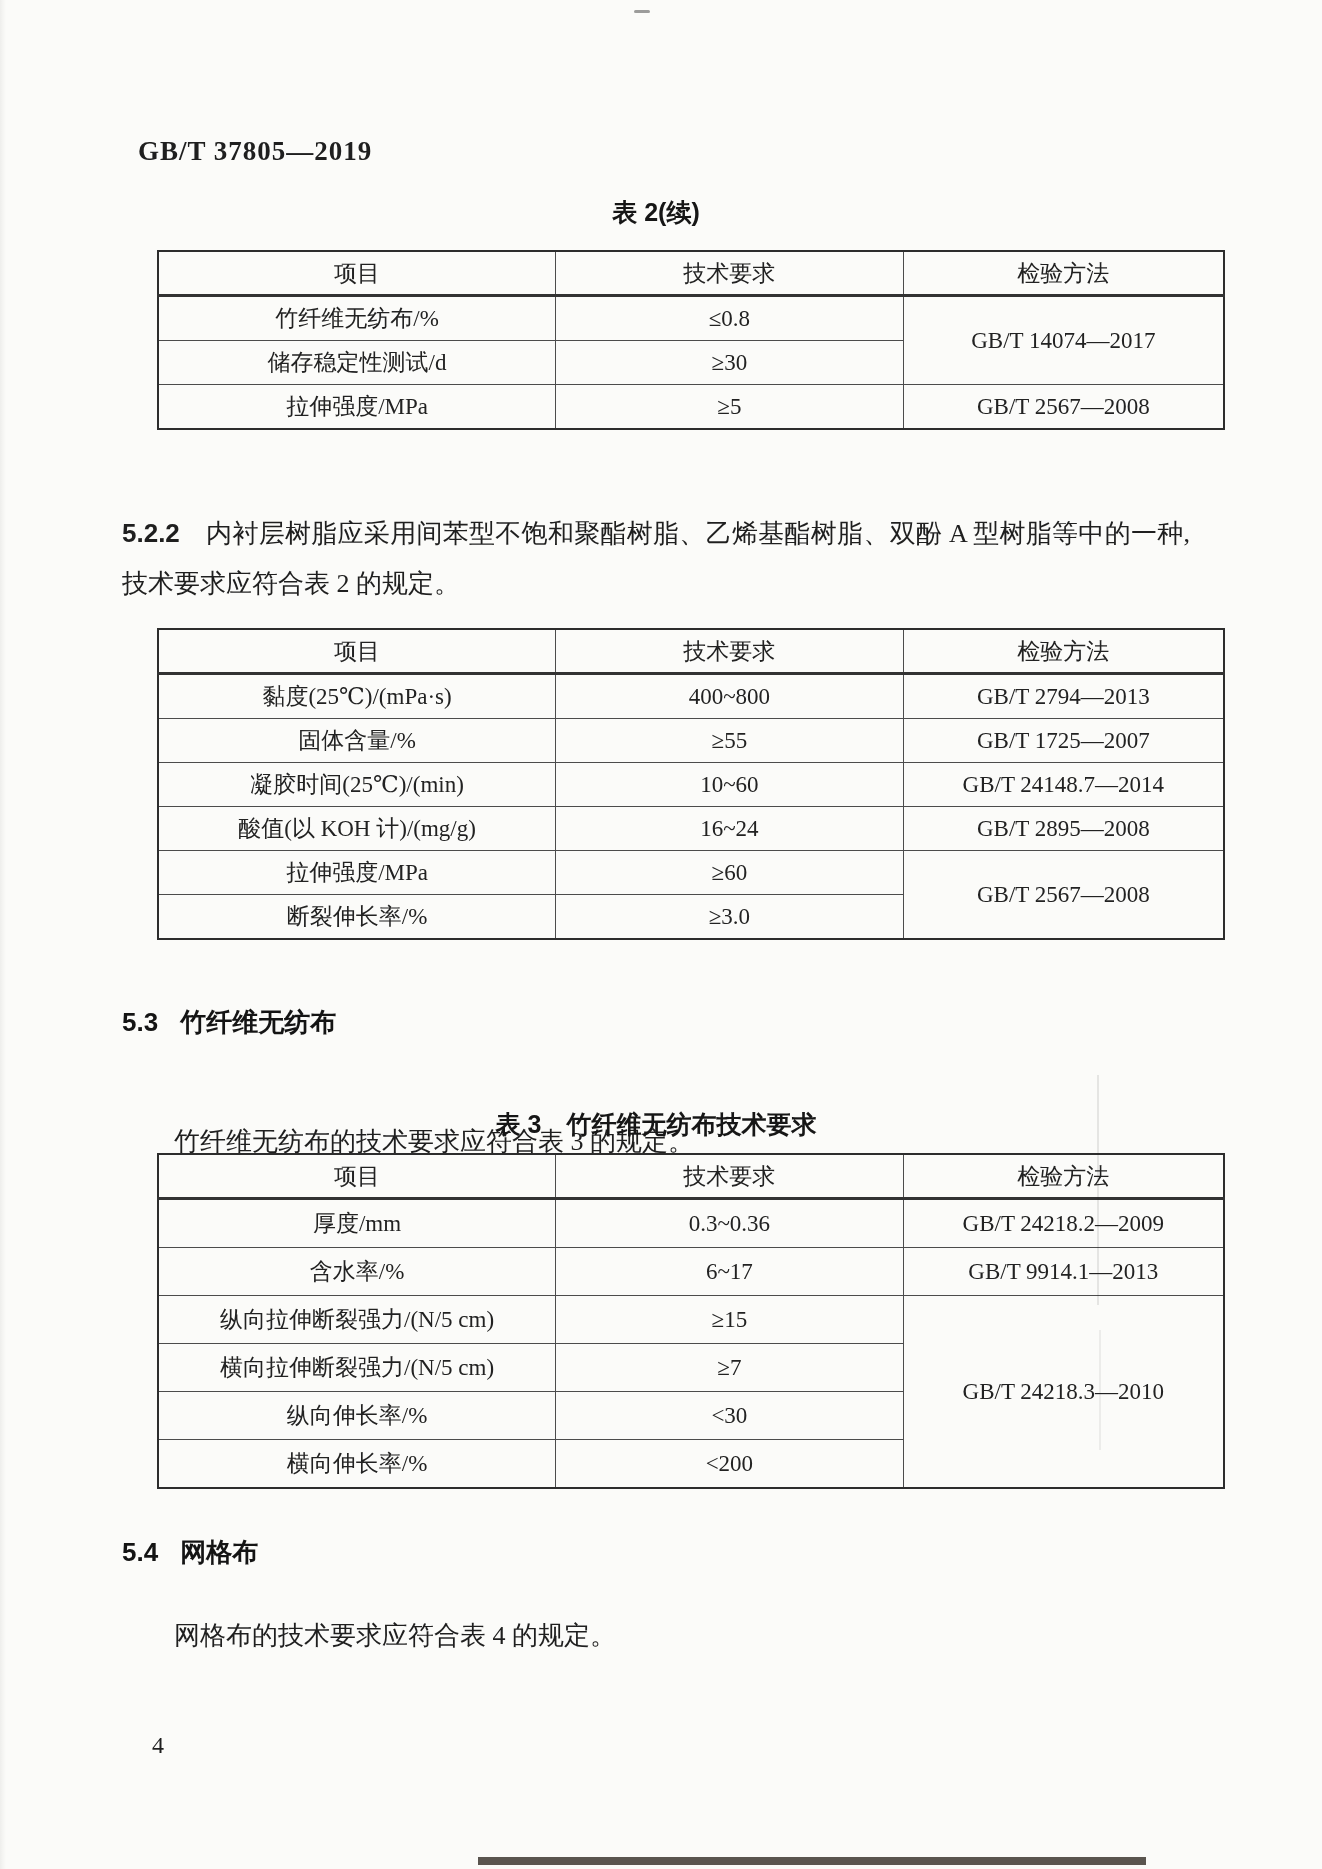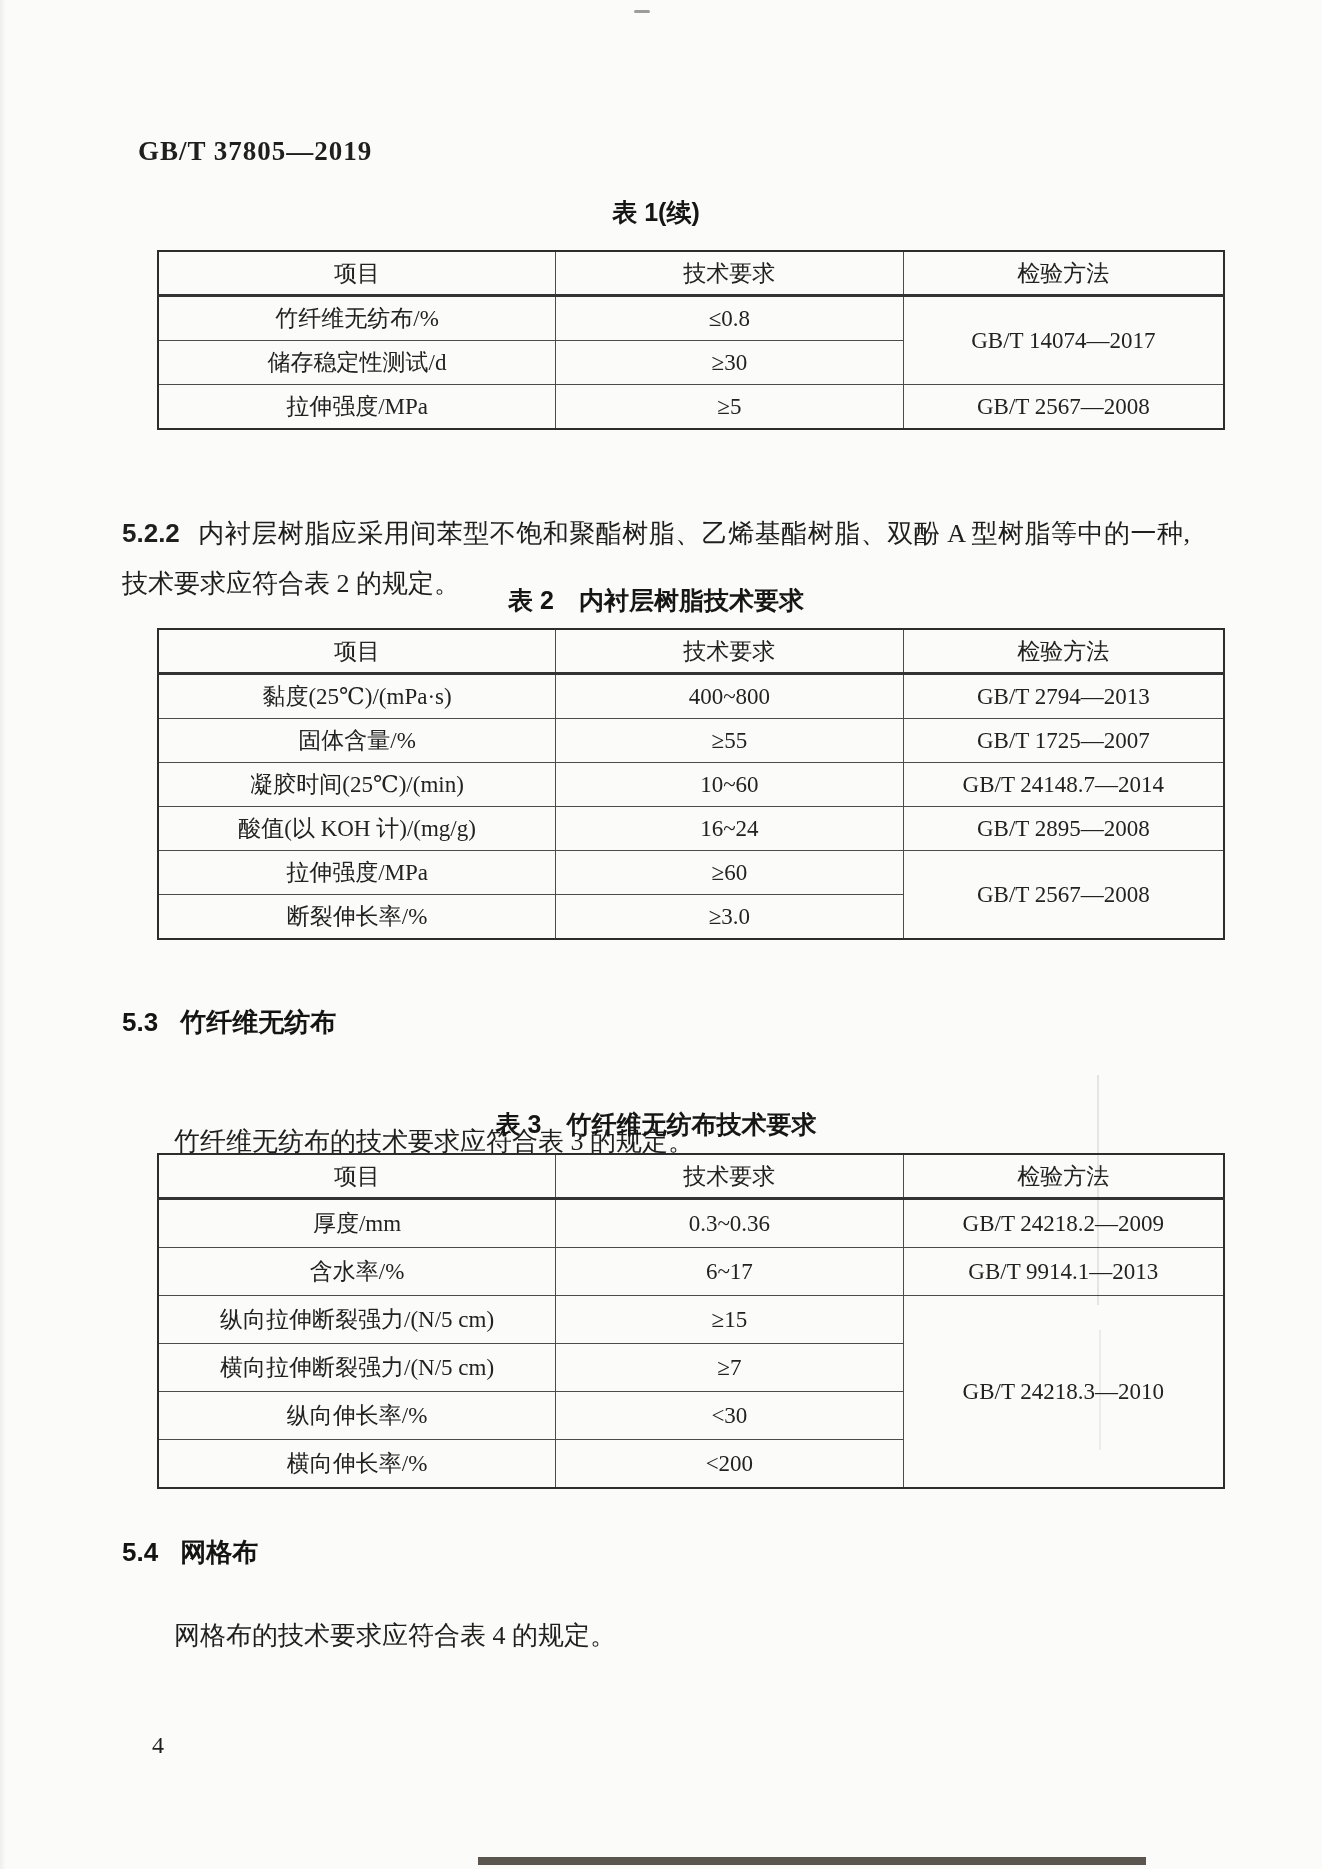--- a/index.html
+++ b/index.html
@@ -52,21 +52,21 @@
   col.c2{width:32.6%;}
   col.c3{width:30.1%;}
   .para{
     position:absolute;left:122px;width:1068px;
     font-size:26px;line-height:50px;
     text-align:justify;
   }
   .p522{top:482px;}
   .num{
     font-family:"Liberation Sans","DejaVu Sans",sans-serif;
-    font-weight:bold;margin-right:18px;
+    font-weight:bold;margin-right:26px;
   }
   .sec-heading{
     position:absolute;left:122px;
     font-family:"Liberation Sans","DejaVu Sans",sans-serif;
     font-weight:bold;font-size:26px;color:#141414;
   }
   .h53{top:1005px;}
   .h54{top:1535px;text-align:center;}
   .sec-heading .num{margin-right:22px;}
   .body-indent{
@@ -87,21 +87,21 @@
   .art-bottom-bar{left:478px;top:1857px;width:668px;height:8px;background:#5a554f;filter:blur(.5px);}
   .art-edge-shadow{left:0;top:0;width:6px;height:100%;background:linear-gradient(90deg,rgba(0,0,0,.05),rgba(0,0,0,0));}
 </style>
 </head>
 <body>
 
 <div class="page">
 
   <div class="std-header">GB/T 37805—2019</div>
 
-  <div class="tbl-caption cap1">表 1(续)</div>
+  <div class="tbl-caption cap1">表 2(续)</div>
 
   <table class="std t1 tpos1">
     <colgroup>
         <col class="c1">
         <col class="c2">
         <col class="c3">
       </colgroup>
   <thead>
         <tr>
           <th>项目</th>
@@ -122,21 +122,20 @@
         <tr>
           <td>拉伸强度/MPa</td>
           <td>≥5</td>
           <td>GB/T 2567—2008</td>
         </tr>
       </tbody>
     </table>
 
   <p class="para p522"><b class="num">5.2.2</b><span>内衬层树脂应采用间苯型不饱和聚酯树脂、乙烯基酯树脂、双酚 A 型树脂等中的一种,技术要求应符合表 2 的规定。</span></p>
 
-  <div class="tbl-caption cap2">表 2　内衬层树脂技术要求</div>
 
   <table class="std t2 tpos2">
     <colgroup>
         <col class="c1">
         <col class="c2">
         <col class="c3">
       </colgroup>
   <thead>
         <tr>
           <th>项目</th>

